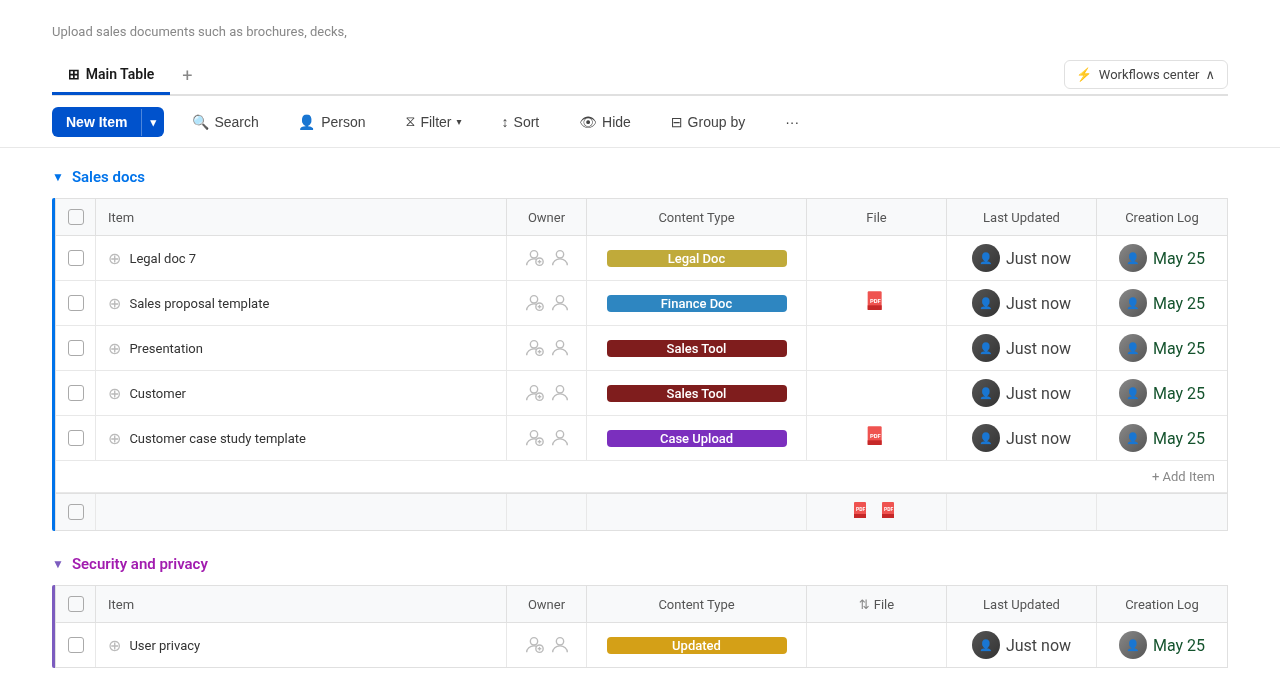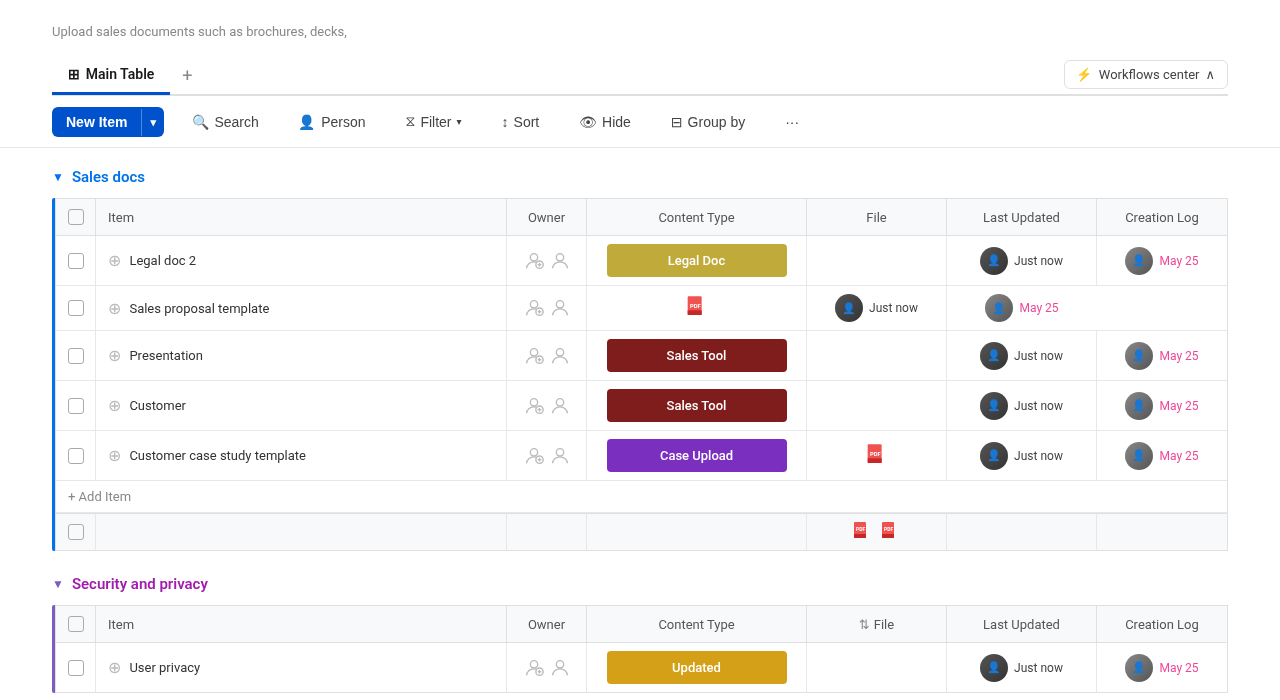--- a/index.html
+++ b/index.html
@@ -212,21 +212,21 @@
       width: 16px;
       height: 16px;
       border: 1.5px solid #aaa;
       border-radius: 3px;
       cursor: pointer;
       flex-shrink: 0;
     }
 
     .content-badge {
       display: inline-block;
-      padding: 9px 16px;
+      padding: 1px 16px;
       border-radius: 4px;
       color: white;
       font-size: 13px;
       font-weight: 500;
       text-align: center;
       width: 100%;
       max-width: 180px;
     }
 
     .badge-legal { background: #c0aa3a; }
@@ -253,38 +253,39 @@
       justify-content: center;
       color: white;
       font-size: 11px;
     }
 
     .avatar-dark {
       background: linear-gradient(135deg, #555 0%, #333 100%);
     }
 
     .timestamp {
-      font-size: 12px;
+      font-size: 16px;
       color: #444;
     }
 
     .date-label {
-      font-size: 12px;
-      color: #ec4899;
+      font-size: 16px;
+      color: #14532d;
     }
 
     .add-item-row {
       display: flex;
       align-items: center;
       padding: 8px 12px;
       gap: 8px;
       color: #888;
       font-size: 13px;
       cursor: pointer;
       border-bottom: 1px solid #e8e8e8;
+      justify-content: flex-end;
     }
 
     .footer-row {
       display: grid;
       grid-template-columns: 40px 1fr 80px 220px 140px 150px 130px;
       background: #f8f9fa;
       border-top: 1px solid #e0e0e0;
       min-height: 36px;
     }
 
@@ -434,21 +435,21 @@
           <div class="th">Last Updated</div>
           <div class="th">Creation Log</div>
         </div>
 
         <div class="table-row">
           <div class="td">
             <div class="checkbox"></div>
           </div>
           <div class="td item-col">
             <span style="color:#bbb;font-size:16px;">⊕</span>
-            <span>Legal doc 2</span>
+            <span>Legal doc 7</span>
           </div>
           <div class="td owner-cell">
             <svg width="22" height="22" viewBox="0 0 24 24" fill="none" stroke="#bbb" stroke-width="1.5">
                 <circle cx="12" cy="8" r="4"></circle>
                 <path d="M4 20c0-4 3.6-7 8-7s8 3 8 7"></path>
                 <circle cx="18" cy="16" r="4" fill="white" stroke="#bbb"></circle>
                 <line x1="18" y1="14" x2="18" y2="18" stroke="#bbb"></line>
                 <line x1="16" y1="16" x2="20" y2="16" stroke="#bbb"></line>
               </svg>
             <svg width="22" height="22" viewBox="0 0 24 24" fill="none" stroke="#bbb" stroke-width="1.5">
@@ -487,20 +488,23 @@
                 <circle cx="12" cy="8" r="4"></circle>
                 <path d="M4 20c0-4 3.6-7 8-7s8 3 8 7"></path>
                 <circle cx="18" cy="16" r="4" fill="white" stroke="#bbb"></circle>
                 <line x1="18" y1="14" x2="18" y2="18" stroke="#bbb"></line>
                 <line x1="16" y1="16" x2="20" y2="16" stroke="#bbb"></line>
               </svg>
             <svg width="22" height="22" viewBox="0 0 24 24" fill="none" stroke="#bbb" stroke-width="1.5">
                 <circle cx="12" cy="8" r="4"></circle>
                 <path d="M4 20c0-4 3.6-7 8-7s8 3 8 7"></path>
               </svg>
+          </div>
+          <div class="td">
+            <span class="content-badge badge-finance">Finance Doc</span>
           </div>
           <div class="td file-cell">
             <svg width="28" height="28" viewBox="0 0 24 24">
                 <rect x="4" y="2" width="12" height="16" rx="1" fill="#ef5350"></rect>
                 <rect x="4" y="14" width="12" height="4" rx="0" fill="#c62828"></rect>
                 <text x="6" y="12" font-size="5" fill="white" font-weight="bold">PDF</text>
               </svg>
           </div>
           <div class="td last-updated-cell">
             <div class="avatar">

